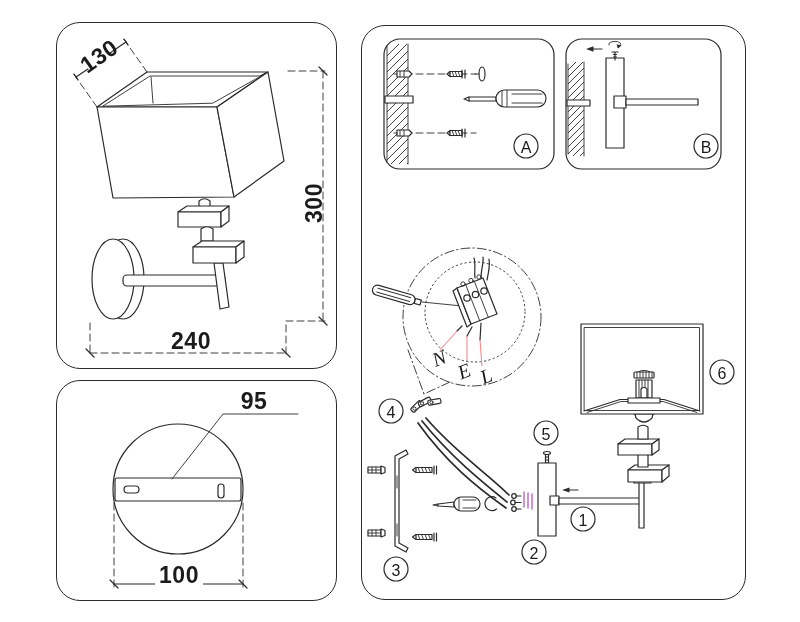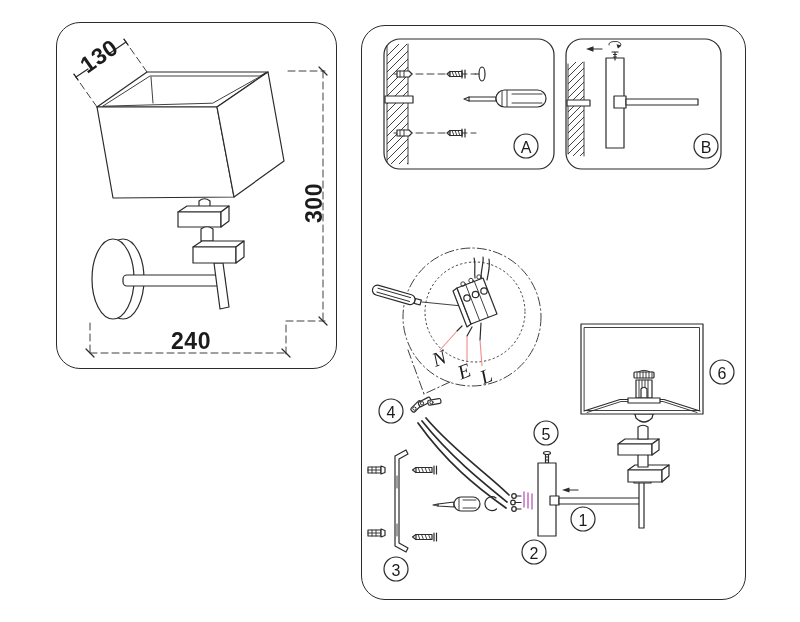--- a/index.html
+++ b/index.html
@@ -72,20 +72,41 @@
       </g>
 
       <g>
         <path class="s dash thin" d="M33,300 V332 M229,302 V332 M33,330 H229"></path>
         <path class="s" d="M29,326 L37,334 M225,326 L233,334"></path>
         <text class="dim" x="134" y="318" text-anchor="middle" dominant-baseline="central">240</text>
       </g>
     </svg>
   </div>
 
+  <div class="panel" style="left:56px;top:380px;width:281px;height:221px;">
+    <svg width="281" height="221" viewBox="0 0 281 221">
+      <circle class="s" cx="121" cy="108" r="65"></circle>
+      <g>
+        <rect class="sw" x="58" y="97" width="126" height="23" rx="2"></rect>
+        <rect class="s" x="67" y="105" width="15" height="7" rx="3.5"></rect>
+        <rect class="s" x="161" y="103" width="6" height="14" rx="3"></rect>
+      </g>
+      <g>
+        <path class="s thin" d="M115,98 L166,33 L241,33"></path>
+        <text class="dim" x="197" y="20" text-anchor="middle" dominant-baseline="central">95</text>
+      </g>
+      <g>
+        <path class="s dash thin" d="M57,122 V207 M186,122 V207"></path>
+        <path class="s" d="M57,203 H186"></path>
+        <path class="s" d="M53,199 L61,207 M182,199 L190,207"></path>
+        <rect x="98" y="182" width="48" height="23" fill="#fff"></rect>
+        <text class="dim" x="122" y="194" text-anchor="middle" dominant-baseline="central">100</text>
+      </g>
+    </svg>
+  </div>
 
   <div class="panel" style="left:361px;top:25px;width:385px;height:575px;">
     <svg width="385" height="575" viewBox="0 0 385 575">
       <defs>
         <clipPath id="wallA">
             <rect x="25" y="18" width="21" height="120"></rect>
           </clipPath>
         <clipPath id="wallB">
             <rect x="206" y="36" width="16" height="94"></rect>
           </clipPath>

